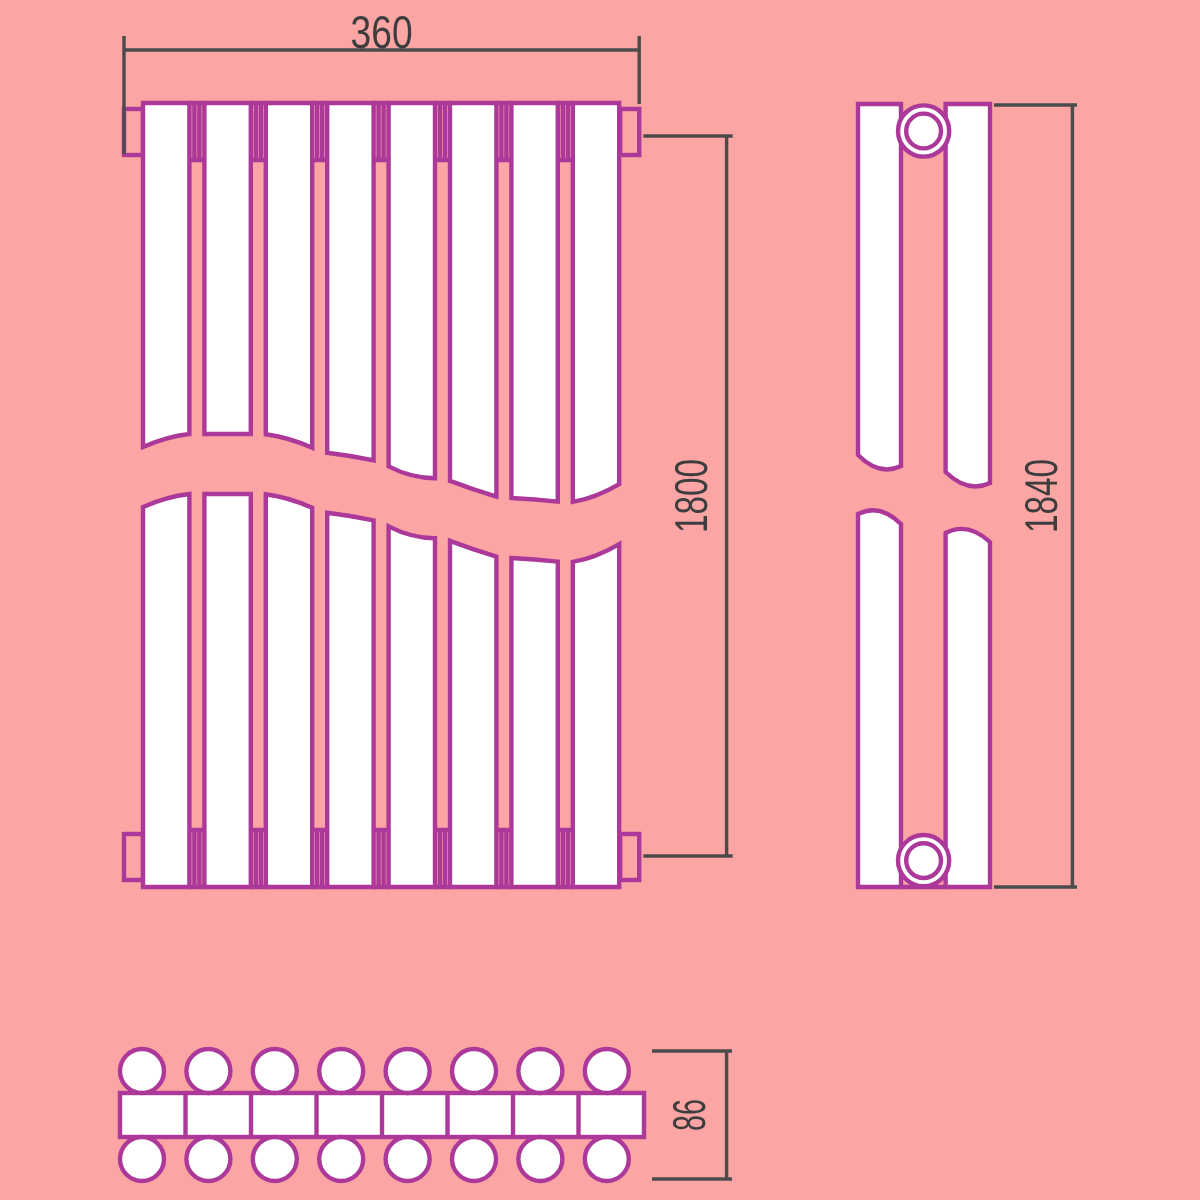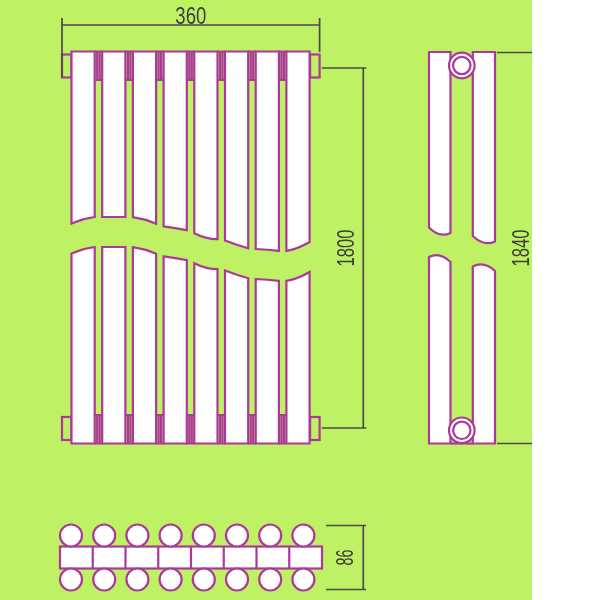--- a/index.html
+++ b/index.html
@@ -1,16 +1,16 @@
 <!DOCTYPE html>
 <html><head>
 <meta charset="utf-8">
 <style>
   html,body{margin:0;padding:0;background:#ffffff;}
-  .stage{width:532px;height:600px;position:relative;background:#bef264;overflow:hidden;}
+  .stage{width:600px;height:600px;position:relative;background:#fca5a5;overflow:hidden;}
   svg{display:block;}
   .dim{stroke:#4b4b4b;stroke-width:1.7;fill:none;}
   .dimtxt{fill:#3d3d3d;font-family:"Liberation Sans",sans-serif;font-size:23px;text-anchor:middle;}
 </style>
 </head>
 <body>
 
 <div class="stage">
   <svg width="600" height="600" viewBox="0 0 600 600">
     <g id="front-view">

